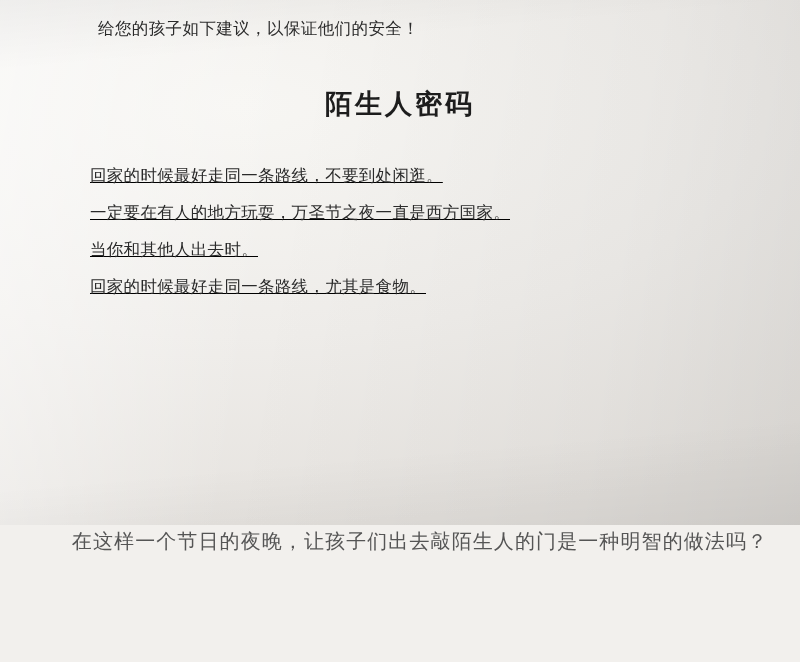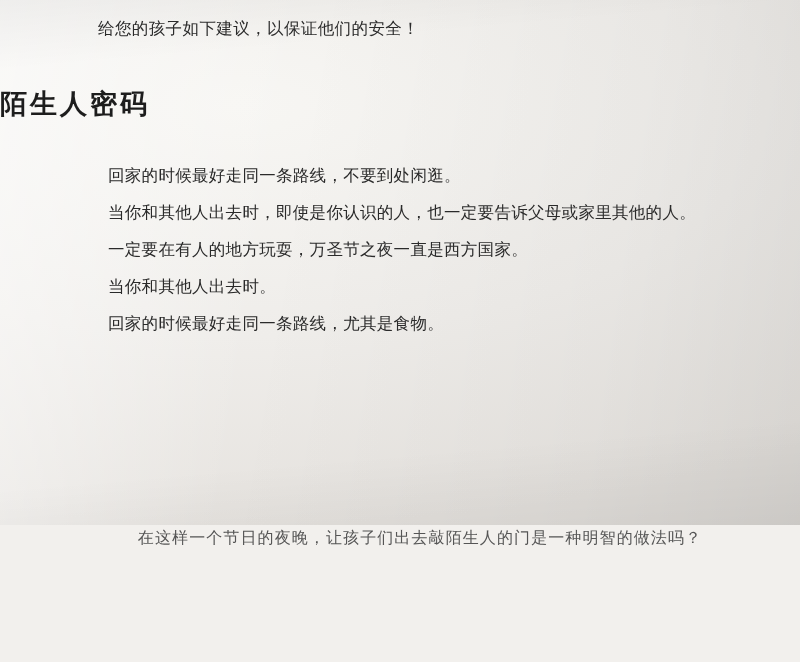--- a/index.html
+++ b/index.html
@@ -52,32 +52,33 @@
     color: #2b2b2b;
     letter-spacing: 0.4px;
     white-space: nowrap;
   }
 
   .heading {
     position: absolute;
     left: 0;
     right: 0;
     top: 86px;
-    text-align: left;
+    text-align: center;
     font-size: 27px;
     font-weight: bold;
     color: #1d1d1d;
     letter-spacing: 3px;
   }
 
   .rules {
     position: absolute;
-    left: 108px;
+    left: 90px;
     top: 168px;
     right: 60px;
+    text-decoration: underline;
   }
 
   .rule-line {
     font-size: 16.5px;
     color: #2a2a2a;
     letter-spacing: 0.3px;
     line-height: 1.0;
     margin-bottom: 20.5px;
     white-space: nowrap;
   }
@@ -89,39 +90,38 @@
     top: 528px;
     text-align: center;
     color: #4a4a4a;
   }
   .footnote-line1 {
     font-size: 15px;
     letter-spacing: 1.2px;
     margin-bottom: 20px;
   }
   .footnote-line2 {
-    font-size: 16px;
+    font-size: 20px;
     letter-spacing: 1.1px;
     color: #555;
     padding-left: 40px;
   }
 </style>
 </head>
 <body>
 
 <div id="page">
   <div class="content">
 
     <div class="intro-line">给您的孩子如下建议，以保证他们的安全！</div>
 
     <div class="heading">陌生人密码</div>
 
     <div class="rules">
       <div class="rule-line">回家的时候最好走同一条路线，不要到处闲逛。</div>
-      <div class="rule-line">当你和其他人出去时，即使是你认识的人，也一定要告诉父母或家里其他的人。</div>
       <div class="rule-line">一定要在有人的地方玩耍，万圣节之夜一直是西方国家。</div>
       <div class="rule-line">当你和其他人出去时。</div>
       <div class="rule-line">回家的时候最好走同一条路线，尤其是食物。</div>
     </div>
 
     <div class="footnote">
       <div class="footnote-line2">在这样一个节日的夜晚，让孩子们出去敲陌生人的门是一种明智的做法吗？</div>
     </div>
 
   </div>

